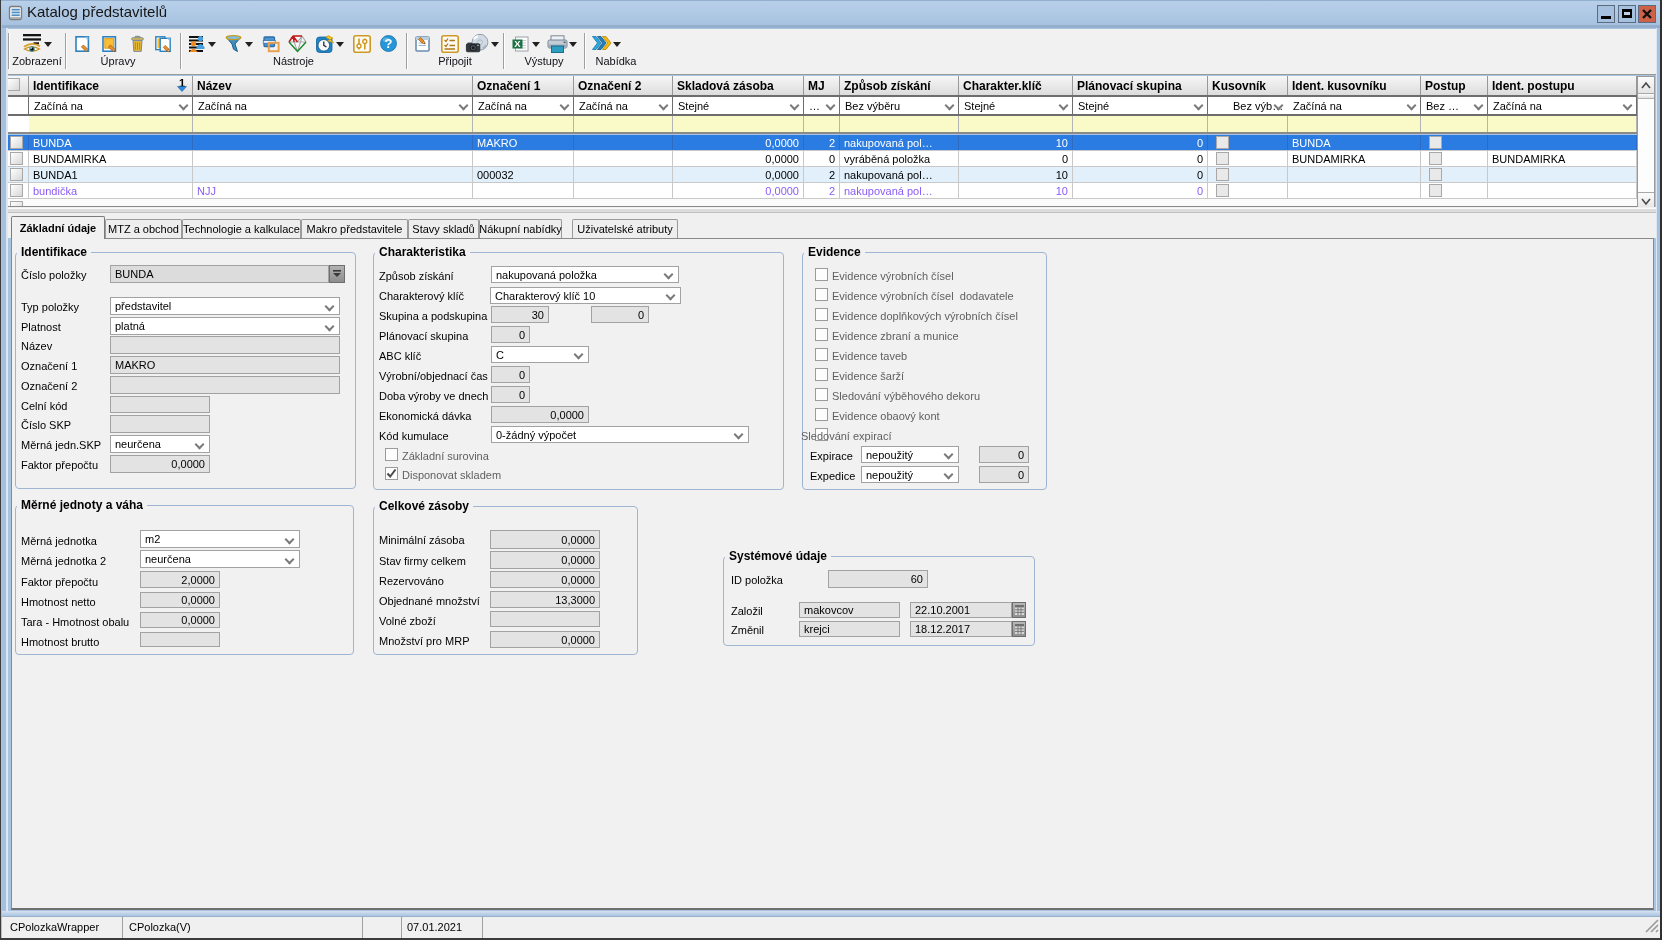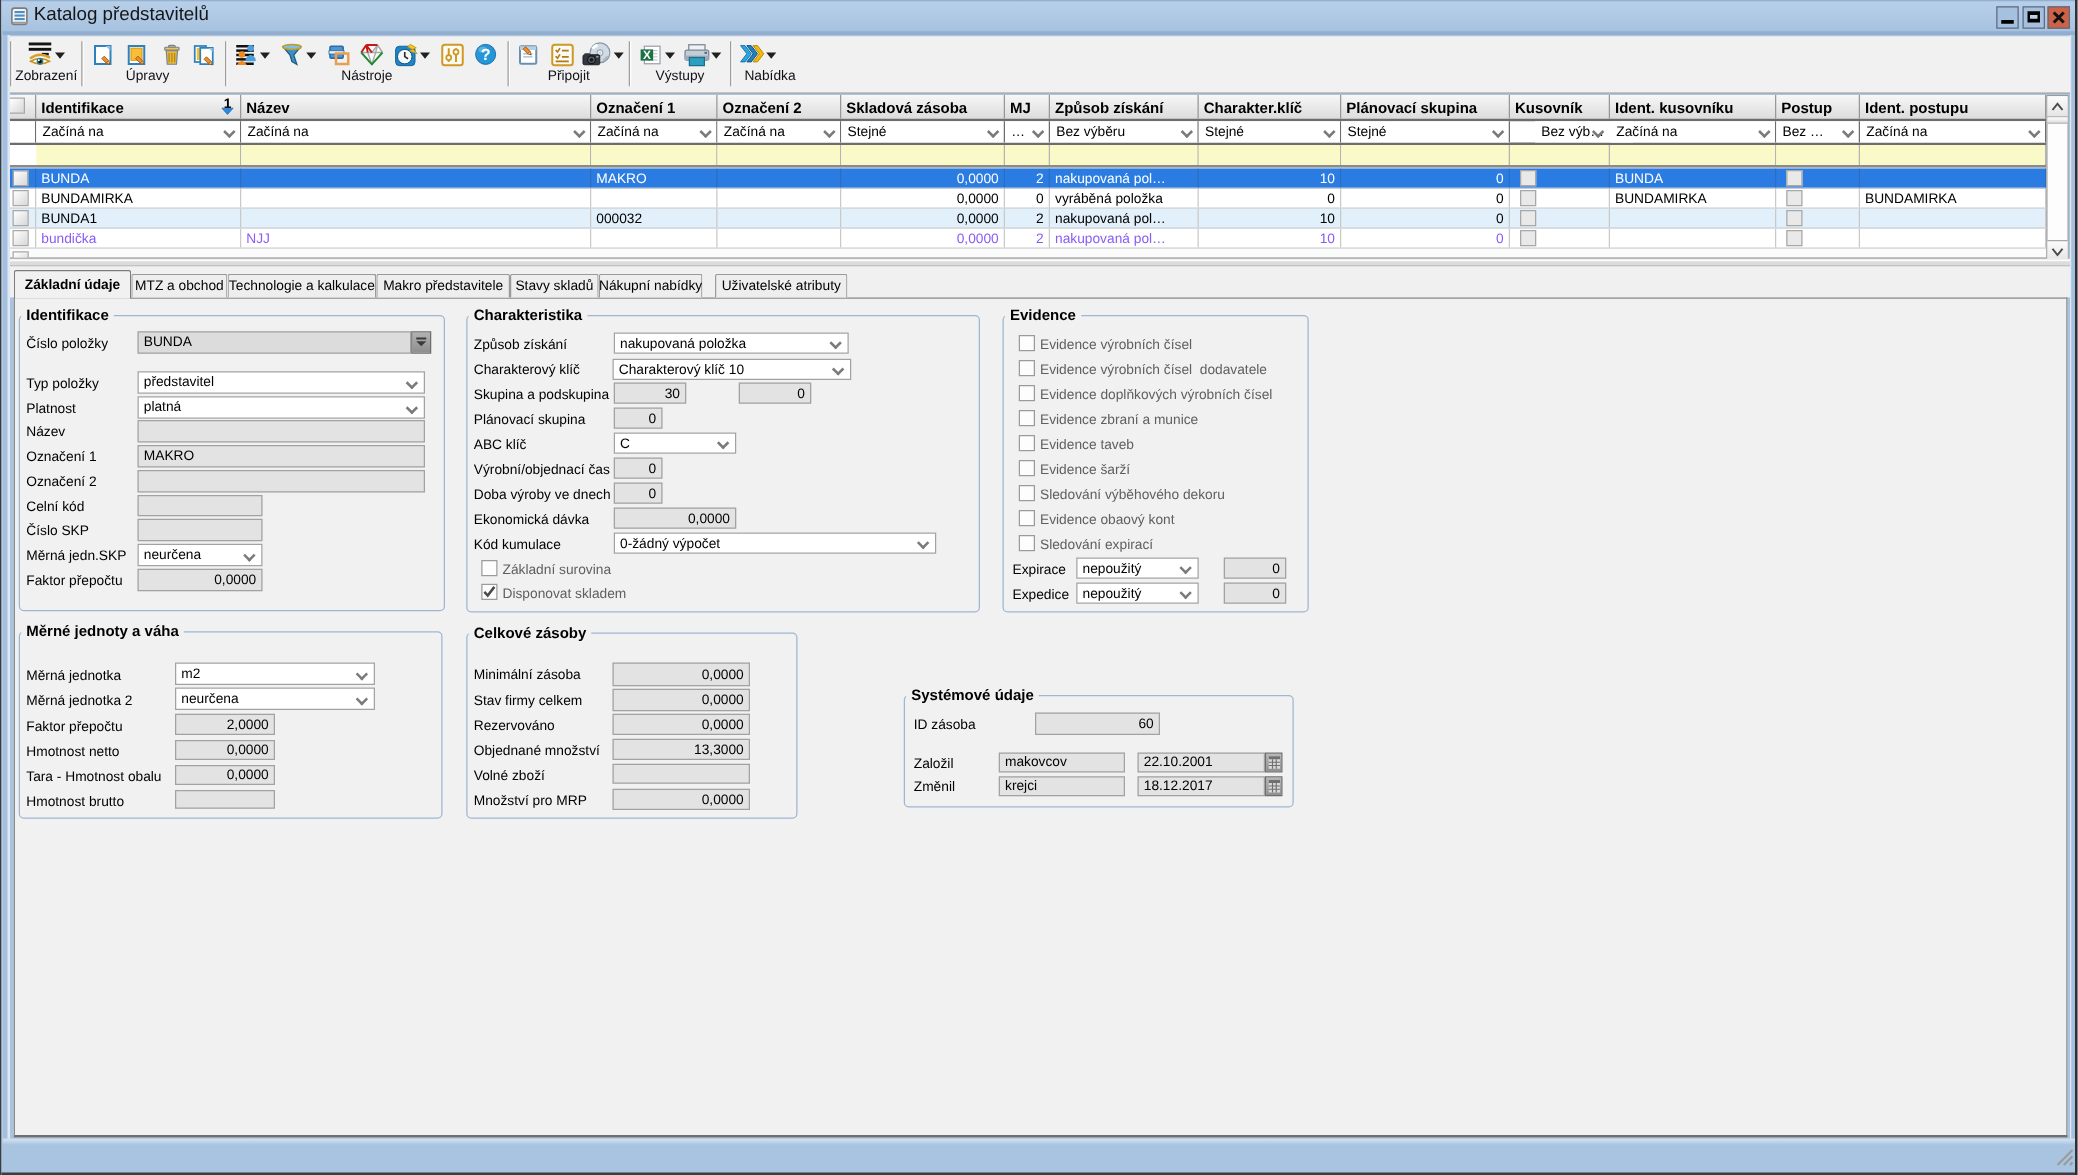--- a/index.html
+++ b/index.html
@@ -464,21 +464,21 @@
 <div class="glbl" style="left:831px;top:329px;">Evidence zbraní a munice</div>
 <div class="ck" style="left:814px;top:348px;"></div>
 <div class="glbl" style="left:831px;top:349px;">Evidence taveb</div>
 <div class="ck" style="left:814px;top:368px;"></div>
 <div class="glbl" style="left:831px;top:369px;">Evidence šarží</div>
 <div class="ck" style="left:814px;top:388px;"></div>
 <div class="glbl" style="left:831px;top:389px;">Sledování výběhového dekoru</div>
 <div class="ck" style="left:814px;top:408px;"></div>
 <div class="glbl" style="left:831px;top:409px;">Evidence obaový kont</div>
 <div class="ck" style="left:814px;top:428px;"></div>
-<div class="glbl" style="left:831px;top:429px;">Sledování expirací</div>
+<div class="glbl" style="left:800px;top:429px;">Sledování expirací</div>
 <div class="lbl" style="left:809px;top:449px;">Expirace</div>
 <div class="cmb" style="left:860px;top:446px;width:98px;height:17px;">nepoužitý</div>
 <div class="chev" style="left:943px;top:450px;"></div>
 <div class="inp num" style="left:978px;top:446px;width:50px;height:17px;">0</div>
 <div class="lbl" style="left:809px;top:469px;">Expedice</div>
 <div class="cmb" style="left:860px;top:466px;width:98px;height:17px;">nepoužitý</div>
 <div class="chev" style="left:943px;top:470px;"></div>
 <div class="inp num" style="left:978px;top:466px;width:50px;height:17px;">0</div>
 <div class="gb" style="left:14px;top:505px;width:339px;height:150px;"></div>
 <div class="gt" style="left:16px;top:498px;">Měrné jednoty a váha</div>
@@ -505,21 +505,21 @@
 <div class="lbl" style="left:378px;top:574px;">Rezervováno</div>
 <div class="inp num" style="left:489px;top:571px;width:110px;height:17px;">0,0000</div>
 <div class="lbl" style="left:378px;top:594px;">Objednané množství</div>
 <div class="inp num" style="left:489px;top:591px;width:110px;height:17px;">13,3000</div>
 <div class="lbl" style="left:378px;top:614px;">Volné zboží</div>
 <div class="inp" style="left:489px;top:611px;width:110px;height:16px;"></div>
 <div class="lbl" style="left:378px;top:634px;">Množství pro MRP</div>
 <div class="inp num" style="left:489px;top:631px;width:110px;height:17px;">0,0000</div>
 <div class="gb" style="left:722px;top:556px;width:312px;height:90px;"></div>
 <div class="gt" style="left:724px;top:549px;">Systémové údaje</div>
-<div class="lbl" style="left:730px;top:573px;">ID zásoba</div>
+<div class="lbl" style="left:730px;top:573px;">ID položka</div>
 <div class="inp num" style="left:827px;top:570px;width:100px;height:18px;">60</div>
 <div class="lbl" style="left:730px;top:604px;">Založil</div>
 <div class="inp" style="left:798px;top:602px;width:101px;height:16px;">makovcov</div>
 <div class="inp" style="left:909px;top:602px;width:102px;height:16px;">22.10.2001</div>
 <div class="lbl" style="left:730px;top:623px;">Změnil</div>
 <div class="inp" style="left:798px;top:621px;width:101px;height:16px;">krejci</div>
 <div class="inp" style="left:909px;top:621px;width:102px;height:16px;">18.12.2017</div>
 <div class="ab" style="left:1011px;top:602px;width:14px;height:16px;background:linear-gradient(#b8b8b8,#909090);border:1px solid #6e6e6e;">
 <svg style="left:2px;top:2px;" width="9" height="10" viewBox="0 0 9 10">
         <rect x="0" y="0" width="9" height="10" fill="#d8d8d8"></rect>
@@ -528,16 +528,25 @@
       </svg>
     </div>
 <div class="ab" style="left:1011px;top:621px;width:14px;height:16px;background:linear-gradient(#b8b8b8,#909090);border:1px solid #6e6e6e;">
 <svg style="left:2px;top:2px;" width="9" height="10" viewBox="0 0 9 10">
         <rect x="0" y="0" width="9" height="10" fill="#d8d8d8"></rect>
         <rect x="0" y="0" width="9" height="2.4" fill="#707070"></rect>
 <path d="M0 4.8 H9 M0 7.4 H9 M3 2.4 V10 M6 2.4 V10" stroke="#707070" stroke-width="0.9"></path>
       </svg>
     </div>
 <div class="ab" style="left:1px;top:911px;width:1660px;height:5px;background:linear-gradient(#d5e2f0,#a9c4e0);"></div>
+<div class="ab" style="left:1px;top:916px;width:1660px;height:22px;background:#f0f0f0;border-top:1px solid #98b2cc;font-size:11px;color:#000;">
+<div class="ab" style="left:8px;top:4px;white-space:nowrap;">CPolozkaWrapper</div>
+<div class="ab" style="left:120px;top:0;width:1px;height:22px;background:#a0a0a0;"></div>
+<div class="ab" style="left:127px;top:4px;white-space:nowrap;">CPolozka(V)</div>
+<div class="ab" style="left:360px;top:0;width:1px;height:22px;background:#a0a0a0;"></div>
+<div class="ab" style="left:399px;top:0;width:1px;height:22px;background:#a0a0a0;"></div>
+<div class="ab" style="left:405px;top:4px;white-space:nowrap;">07.01.2021</div>
+<div class="ab" style="left:480px;top:0;width:1px;height:22px;background:#a0a0a0;"></div>
+</div>
 <svg style="left:1644px;top:919px;" width="14" height="14" viewBox="0 0 14 14">
       <path d="M13 1 L1 13 M13 6 L6 13 M13 11 L11 13" stroke="#9a9a9a" stroke-width="1.6"></path>
     </svg>
 <div class="ab" style="left:0;top:938px;width:1662px;height:2px;background:#3c3c3c;"></div>
 </div>
 </body></html>

